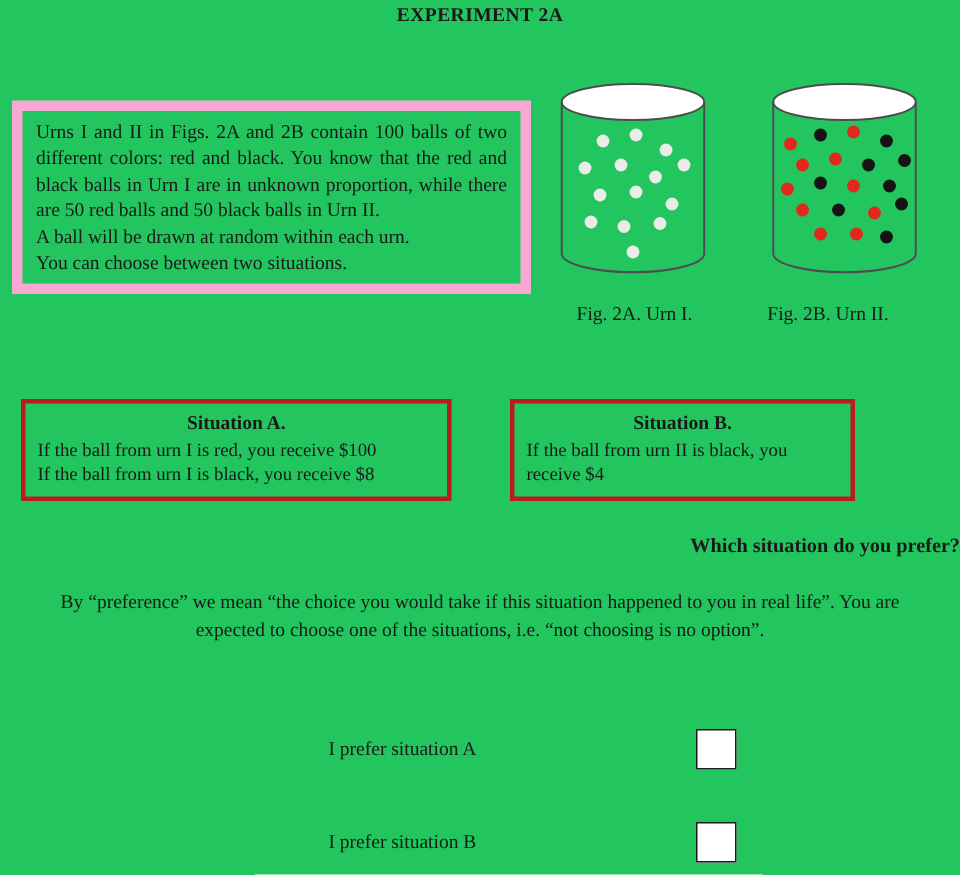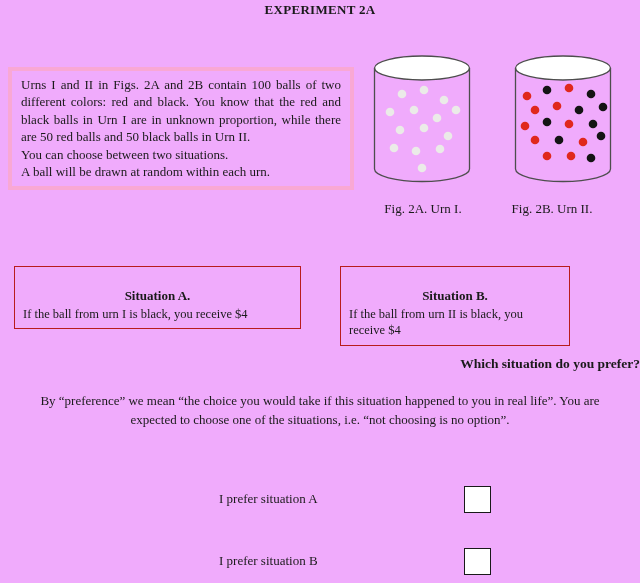--- a/index.html
+++ b/index.html
@@ -1,54 +1,54 @@
 <!DOCTYPE html>
 <html><head>
 <meta charset="utf-8">
 <style>
   html, body { margin: 0; padding: 0; background: #fff; }
   body { font-family: "Liberation Serif", "DejaVu Serif", serif; color: #1a1a1a; }
   .page {
     position: relative;
     width: 640px;
     height: 583px;
-    background: #f0abfc;
+    background: #22c55e;
     overflow: hidden;
   }
   .title {
     position: absolute;
     top: 2px; left: 0; width: 100%;
     text-align: center;
     font-weight: bold;
     font-size: 13px;
     letter-spacing: 0.3px;
   }
   .instructions {
     position: absolute;
     left: 8px; top: 67px;
     width: 346px;
     box-sizing: border-box;
-    border: 4px solid #f9a8d4;
+    border: 7px solid #f9a8d4;
     padding: 5px 9px 6px 9px;
     font-size: 13px;
     line-height: 1.34;
   }
   .instructions .seg-justify { text-align: justify; }
   .urn-fig { position: absolute; }
   .urn-caption {
     position: absolute;
     width: 130px;
     text-align: center;
     font-size: 13px;
   }
   .situation-box {
     position: absolute;
     box-sizing: border-box;
-    border: 1px solid #b91c1c;
-    padding: 20px 8px 6px 8px;
+    border: 3px solid #b91c1c;
+    padding: 4px 8px 6px 8px;
     font-size: 12.5px;
     line-height: 1.35;
   }
   .situation-box .heading {
     text-align: center;
     font-weight: bold;
     font-size: 13px;
     margin-bottom: 1px;
   }
   .question {
@@ -80,22 +80,22 @@
 </style>
 </head>
 <body>
 
 <div class="page">
 
   <div class="title">EXPERIMENT 2A</div>
 
   <div class="instructions">
     <div class="seg-justify">Urns I and II in Figs. 2A and 2B contain 100 balls of two different colors: red and black. You know that the red and black balls in Urn I are in unknown proportion, while there are 50 red balls and 50 black balls in Urn II.</div>
+    <div>A ball will be drawn at random within each urn.</div>
     <div>You can choose between two situations.</div>
-    <div>A ball will be drawn at random within each urn.</div>
   </div>
 
   <svg class="urn-fig" style="left:372px; top:52px;" width="100" height="142" viewBox="0 0 100 142">
     <ellipse cx="50" cy="16" rx="47.5" ry="12" fill="#ffffff" stroke="#4d4d4d" stroke-width="1.3"></ellipse>
     <path d="M2.5 16 L2.5 117 A 47.5 12.5 0 0 0 97.5 117 L97.5 16" fill="none" stroke="#4d4d4d" stroke-width="1.3"></path>
     <g class="dots">
         <circle cx="30" cy="42" r="4.3" fill="#ebebe8"></circle>
         <circle cx="52" cy="38" r="4.3" fill="#ebebe8"></circle>
         <circle cx="72" cy="48" r="4.3" fill="#ebebe8"></circle>
         <circle cx="18" cy="60" r="4.3" fill="#ebebe8"></circle>
@@ -135,21 +135,22 @@
         <circle cx="88" cy="84" r="4.3" fill="#141414"></circle>
         <circle cx="34" cy="104" r="4.3" fill="#e0281c"></circle>
         <circle cx="58" cy="104" r="4.3" fill="#e0281c"></circle>
         <circle cx="78" cy="106" r="4.3" fill="#141414"></circle>
       </g>
   </svg>
   <div class="urn-caption" style="left:487px; top:201px;">Fig. 2B. Urn II.</div>
 
   <div class="situation-box" style="left:14px; top:266px; width:287px;">
     <div class="heading">Situation A.</div>
-    <div>If the ball from urn I is black, you receive $4</div>
+    <div>If the ball from urn I is red, you receive $100</div>
+    <div>If the ball from urn I is black, you receive $8</div>
   </div>
 
   <div class="situation-box" style="left:340px; top:266px; width:230px;">
     <div class="heading">Situation B.</div>
     <div>If the ball from urn II is black, you receive $4</div>
   </div>
 
   <div class="question">Which situation do you prefer?</div>
 
   <div class="note">By “preference” we mean “the choice you would take if this situation happened to you in real life”. You are expected to choose one of the situations, i.e. “not choosing is no option”.</div>

